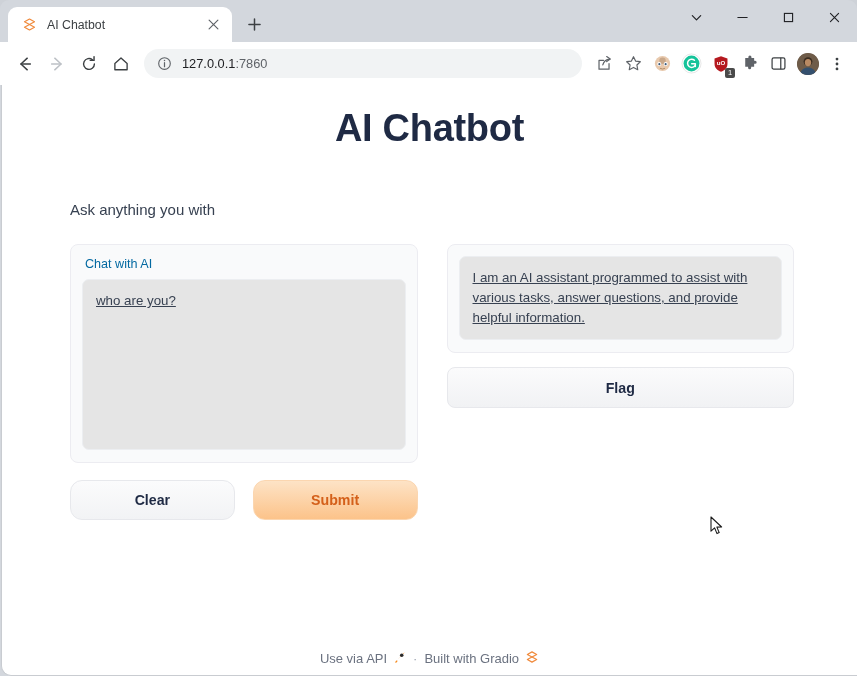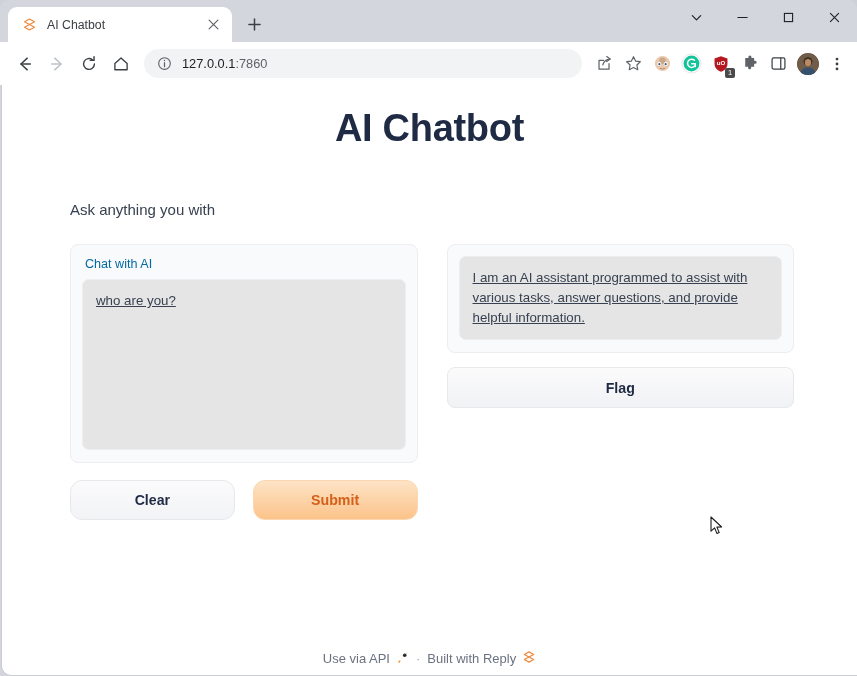--- a/index.html
+++ b/index.html
@@ -454,21 +454,21 @@
           <span>
             <svg width="13" height="13" viewBox="0 0 14 14">
               <path d="M3.2 10.8 L5.4 8.6 L5.4 8.6 C7.6 6.4 10.4 2.6 12.6 1.4 C11.4 3.6 7.6 6.4 5.4 8.6 Z" fill="#f68b1f"></path>
               <circle cx="9.4" cy="4.6" r="1.9" fill="#2b2b2b"></circle>
               <path d="M2 12 L4.4 9.6 L4.8 11.2 L3.4 12.6 Z" fill="#f68b1f"></path>
             </svg>
           </span>
         </span>
         <span class="sep">·</span>
         <span class="footer-link">
-          <span>Built with Reply</span>
+          <span>Built with Gradio</span>
           <span>
             <svg width="14" height="14" viewBox="0 0 24 24">
               <g fill="none" stroke="#f08a3c" stroke-width="2" stroke-linejoin="round">
                 <path d="M12 3.2 L20 7.6 L12 12 L4 7.6 Z"></path>
                 <path d="M12 12 L20 16.4 L12 20.8 L4 16.4 Z"></path>
               </g>
             </svg>
           </span>
         </span>
       </div>

